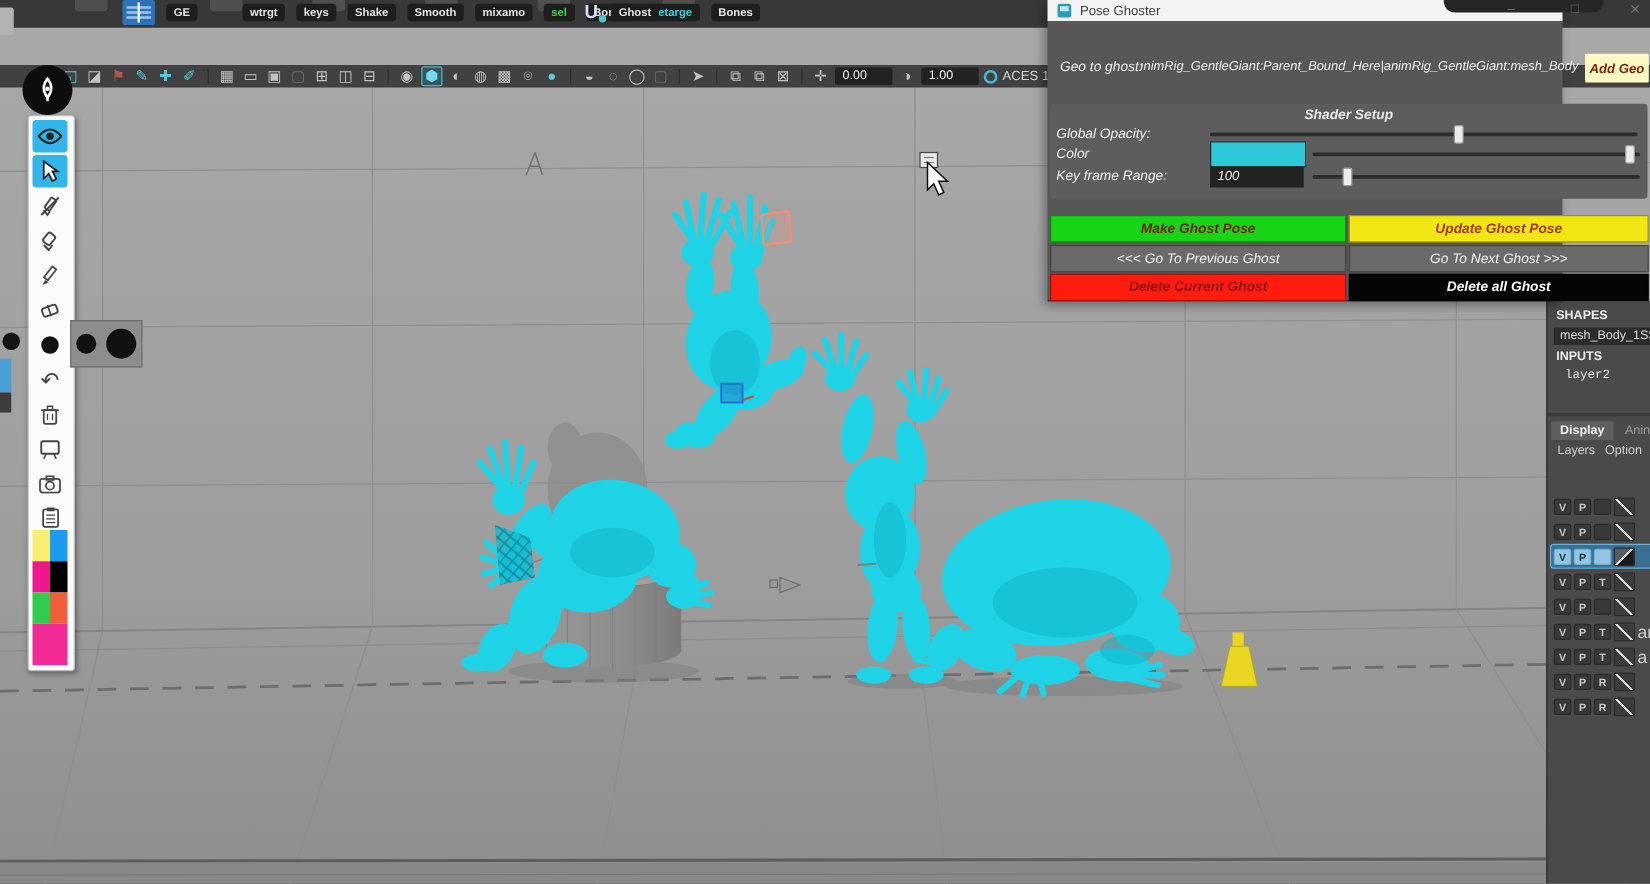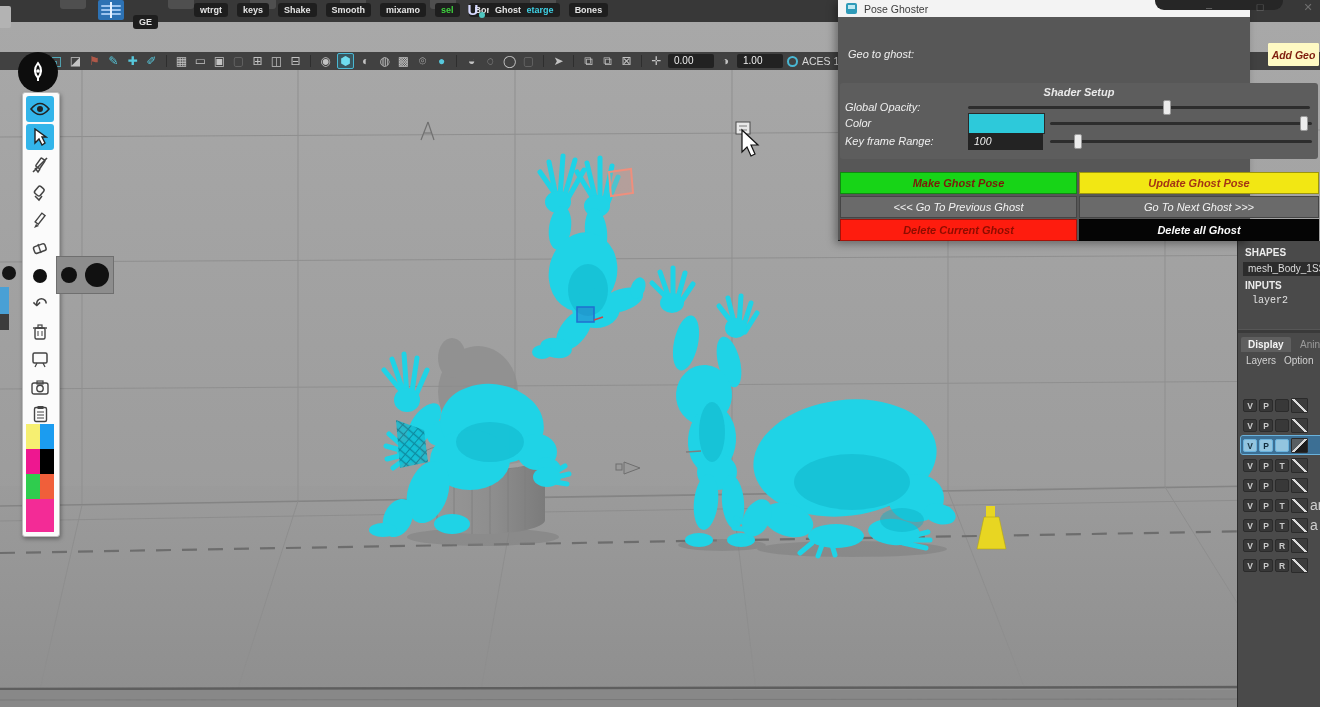--- a/index.html
+++ b/index.html
@@ -9,21 +9,21 @@
 
   
   #shelf{left:0;top:0;width:1320px;height:22px;background:#383838;z-index:3;}
   .ghosticon{position:absolute;top:0;height:9px;width:26px;background:#555;border-radius:0 0 3px 3px;opacity:.8;}
   #shelf-blue-icon{left:98px;top:0;width:26px;height:20px;background:#2d72b4;border-radius:2px;display:flex;flex-direction:column;justify-content:center;gap:2px;padding:2px 3px;box-sizing:border-box;}
   #shelf-blue-icon i{display:block;height:2px;background:#9cc4ef;border-radius:1px;}
   #shelf-blue-icon:after{content:"";position:absolute;left:12px;top:2px;width:2px;height:16px;background:#e8f2ff;}
   .pill{background:#1e1e1e;color:#e4e4e4;font-size:9px;font-weight:bold;border-radius:3px;padding:2px 6px;line-height:10px;white-space:nowrap;}
   .pill .green{color:#3fd43f;} .pill .cyan{color:#3fd0e4;}
   #shelf-items{left:194px;top:3px;display:flex;gap:9px;}
-  #ge-pill{left:133px;top:3px;margin-top:12px;}
+  #ge-pill{left:133px;top:3px;}
   #u-icon{left:462px;top:0px;width:22px;height:19px;color:#d6d9ff;font-size:15px;font-weight:bold;text-align:center;line-height:19px;}
   #u-icon b{position:absolute;right:-1px;bottom:1px;width:6px;height:6px;border-radius:50%;background:#4fc6c0;}
   #ghost-pill{left:489px;top:3px;}
   #corner-sliver{left:0;top:6px;width:11px;height:22px;background:#b3b3b3;border-radius:0 2px 2px 0;z-index:4;}
 
   
   #menubar{left:0;top:22px;width:1320px;height:30px;background:#484848;z-index:2;display:flex;align-items:center;gap:24px;padding-left:35px;box-sizing:border-box;}
   #menubar span{color:#dedede;font-size:12.5px;}
   #vtoolbar{left:0;top:52px;width:1320px;height:18px;background:#414141;z-index:2;display:flex;align-items:center;gap:4px;padding-left:30px;box-sizing:border-box;}
   #vtoolbar .ic{color:#c3c3c3;font-size:12px;line-height:14px;width:15px;text-align:center;}
@@ -475,20 +475,21 @@
     <div id="pg-title">
       <span id="pg-ico"></span>
       <span class="ttl">Pose Ghoster</span>
       <span id="pg-darkbar"></span>
       <span class="wctl" style="left:363px">–</span>
       <span class="wctl" style="left:414px">□</span>
       <span class="wctl" style="left:462px">✕</span>
     </div>
     <div id="pg-body">
       <span class="lbl" style="left:10px;top:31px">Geo to ghost:</span>
+      <span class="lbl" style="left:74px;top:31px;font-size:10.3px">ınimRig_GentleGiant:Parent_Bound_Here|animRig_GentleGiant:mesh_Body</span>
       <div id="add-geo">Add Geo</div>
 
       <div id="shader-box"></div>
       <span class="lbl" style="left:0;top:69px;width:482px;text-align:center;font-weight:bold;color:#e9e9e9">Shader Setup</span>
 
       <span class="lbl" style="left:7px;top:84px">Global Opacity:</span>
       <div class="track" style="left:130px;top:89px;width:342px">
         <div class="handle" style="left:195px"></div>
       </div>
 

